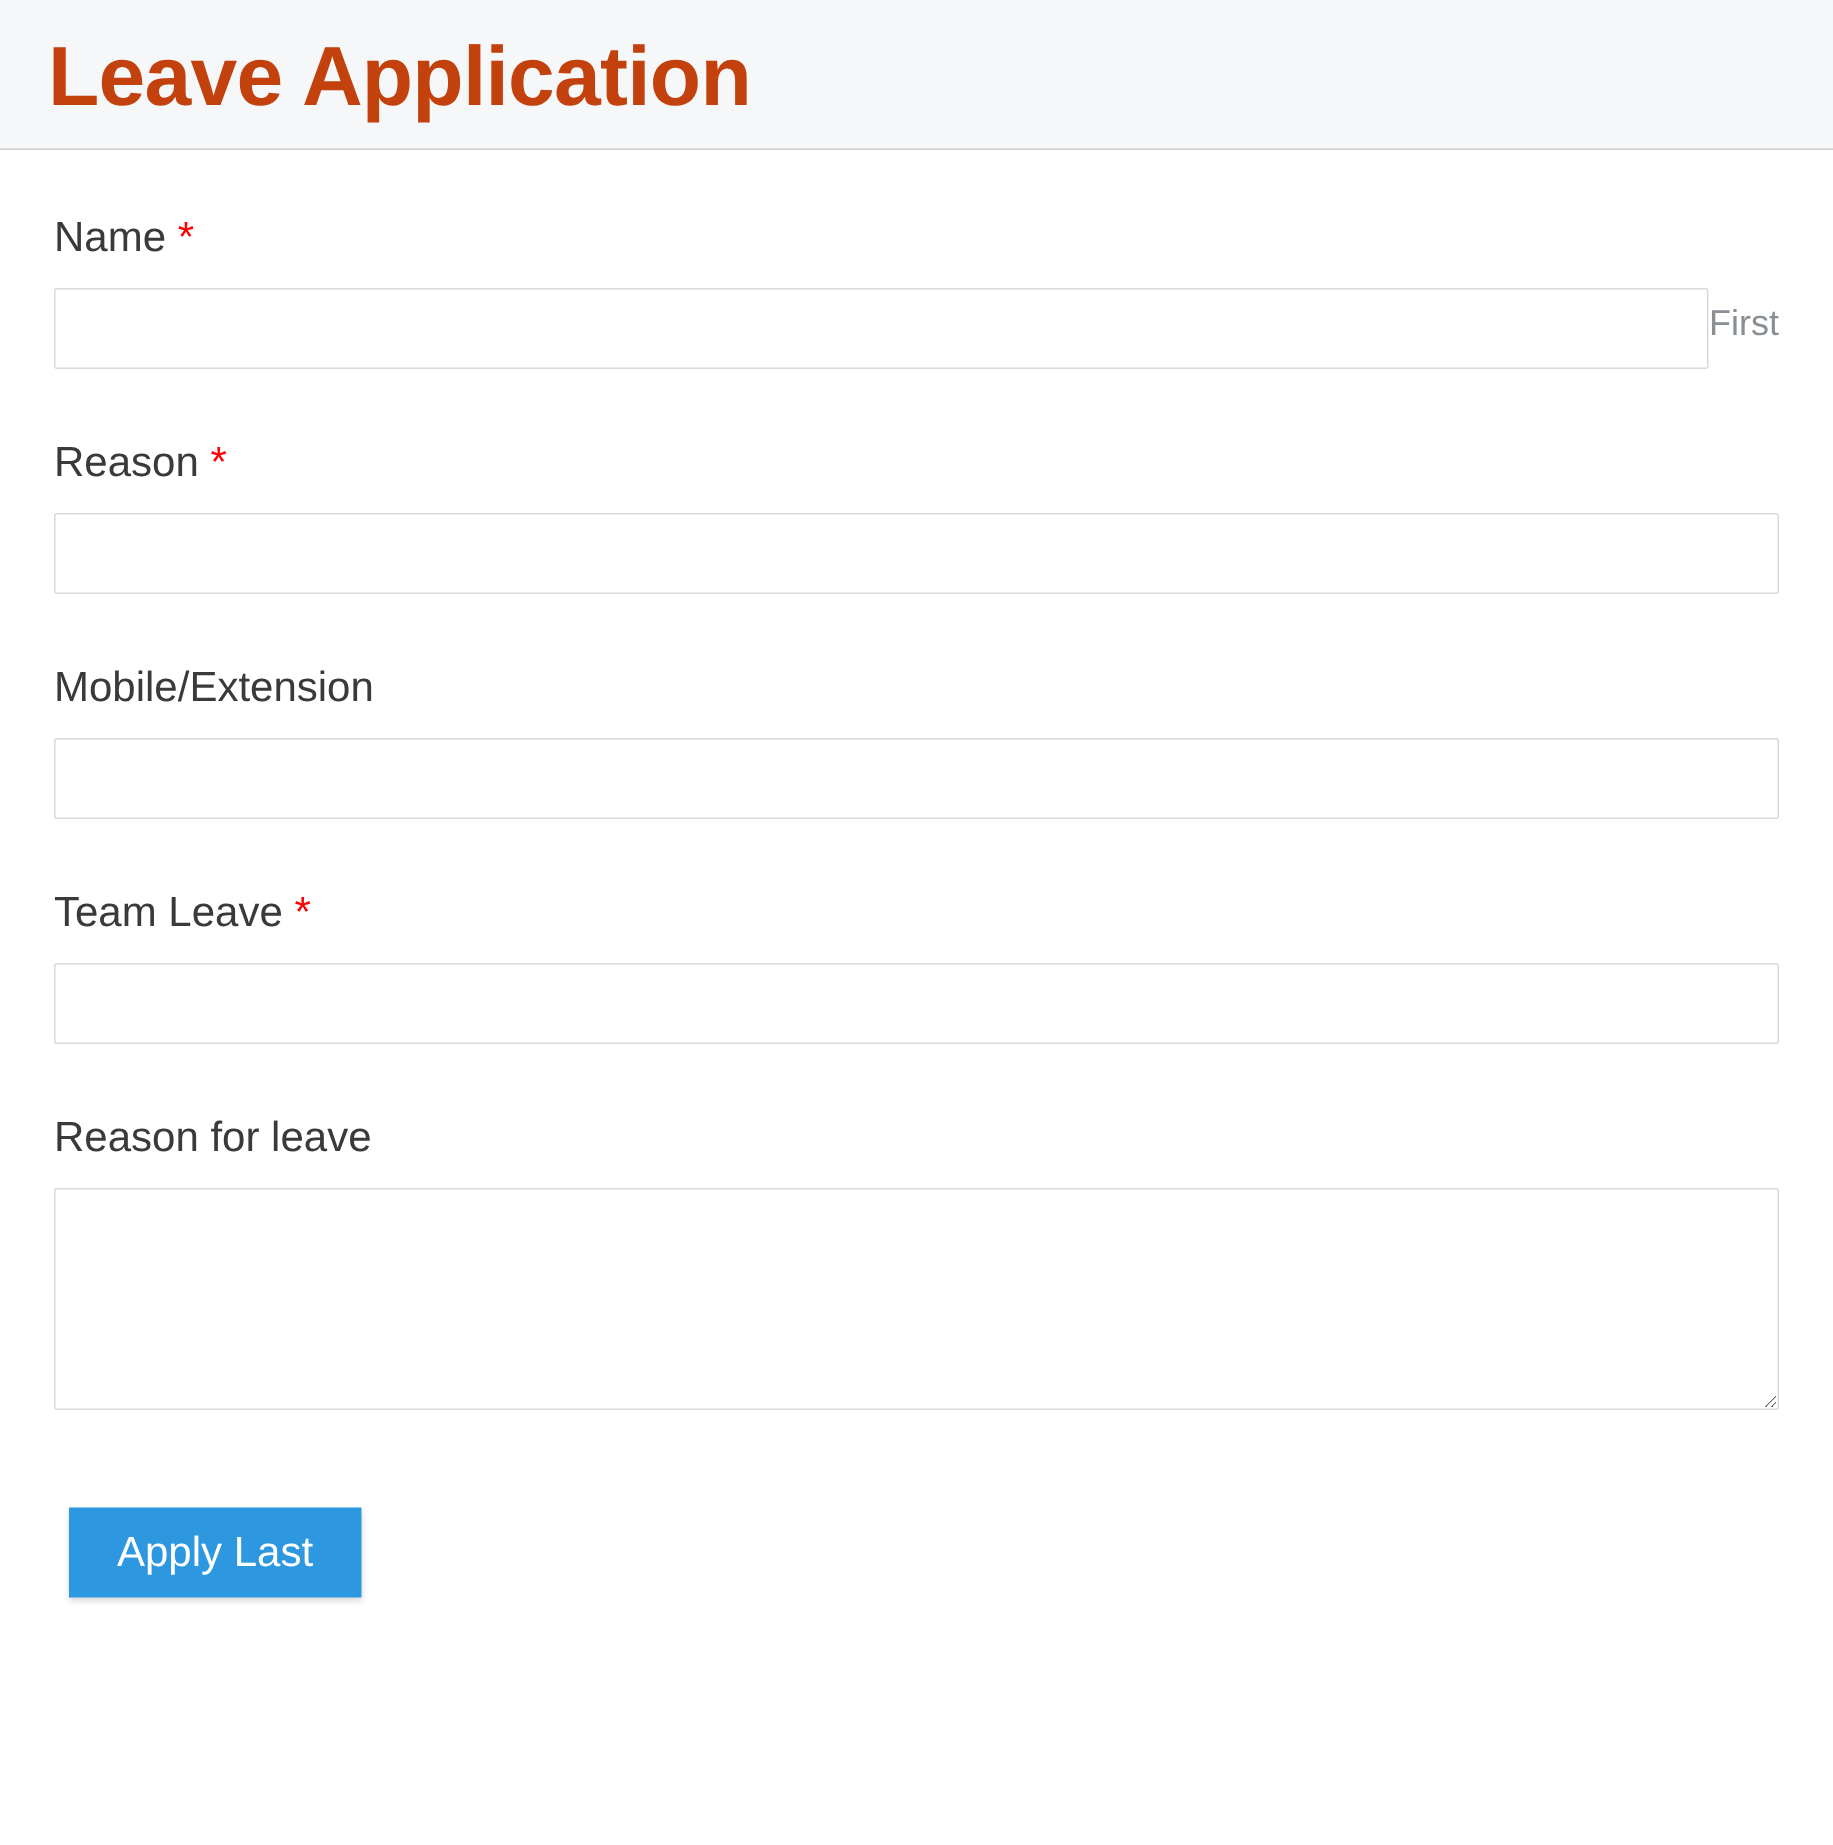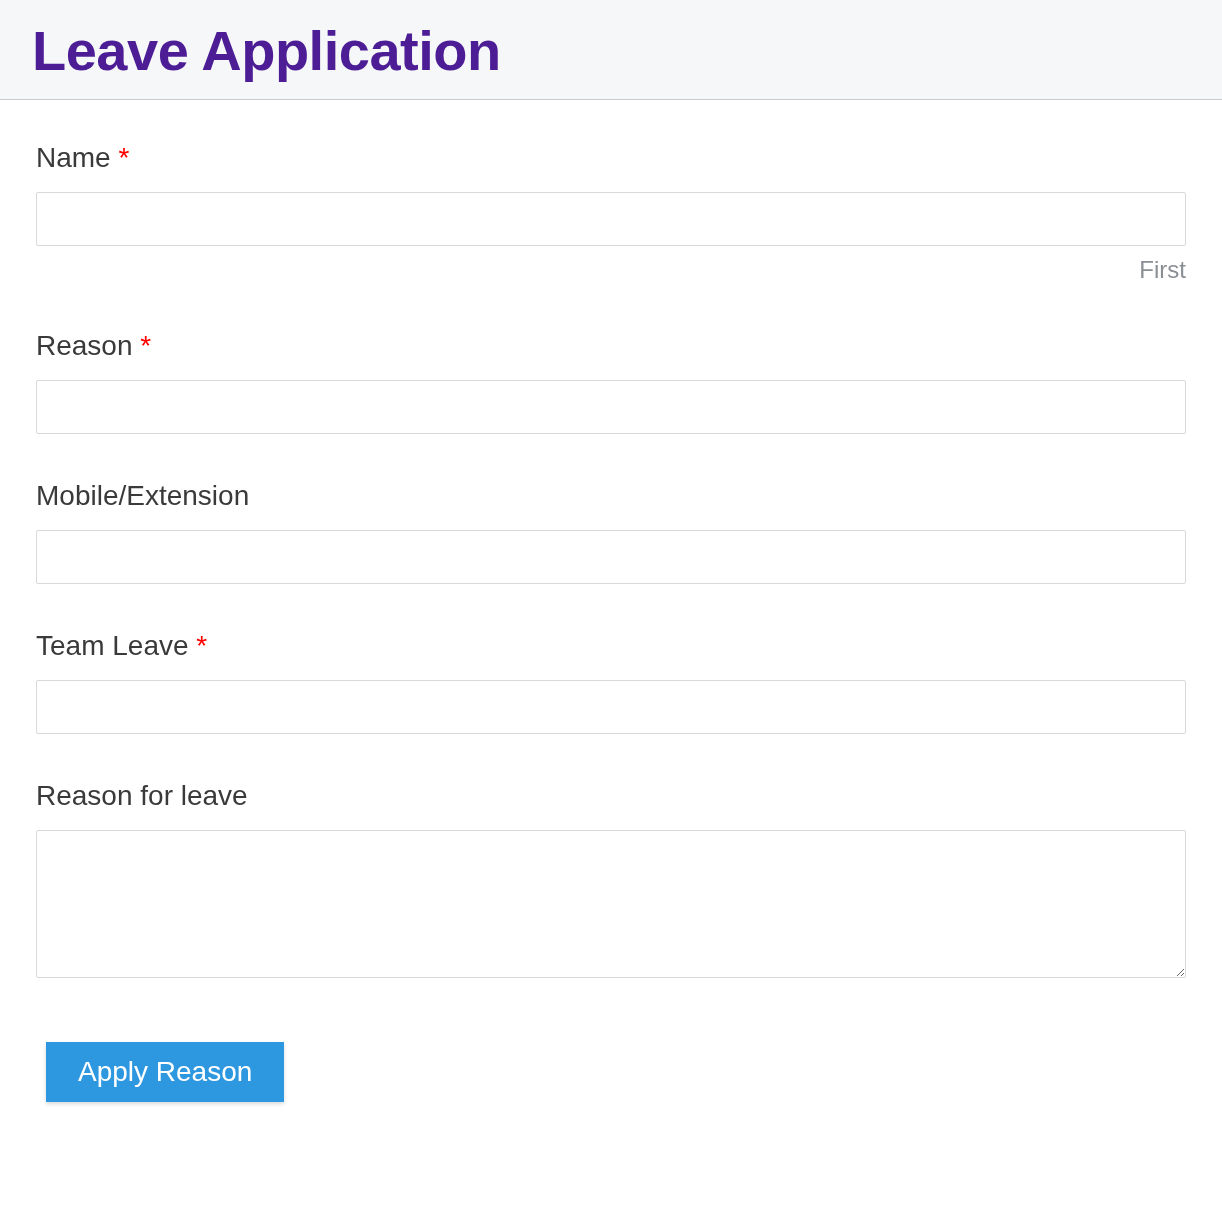--- a/index.html
+++ b/index.html
@@ -14,21 +14,21 @@
     color: #3a3a3a;
   }
   .header {
     background: #f5f7f9;
     padding: 18px 32px 16px 32px;
     border-bottom: 1px solid #c9ccce;
   }
   .header h1 {
     font-size: 56px;
     font-weight: 700;
-    color: #4c1d95;
+    color: #c2410c;
     letter-spacing: -0.5px;
   }
   .form-body {
     padding: 42px 36px 50px 36px;
     background: #fff;
   }
   .field-group {
     margin-bottom: 46px;
   }
   .field-group.last {
@@ -44,22 +44,20 @@
   .required-star {
     color: #ff0000;
   }
   .name-row {
     display: flex;
     gap: 22px;
   }
   .name-col {
     flex: 1;
     display: flex;
-    flex-direction: column;
-    align-items: flex-end;
   }
   .sub-label {
     font-size: 24px;
     color: #8a8f94;
     margin-top: 10px;
     font-weight: 400;
   }
   input.text-input {
     width: 100%;
     height: 54px;
@@ -146,16 +144,16 @@
   </div>
 
   <div class="field-group last">
     <label class="field-label">
       <span>Reason for leave</span>
     </label>
     <textarea class="textarea-input" value="" style=""></textarea>
   </div>
 
   <div class="submit-row">
-    <button class="submit-btn">Apply Reason</button>
+    <button class="submit-btn">Apply Last</button>
   </div>
 
 </div>
 
 </body></html>

